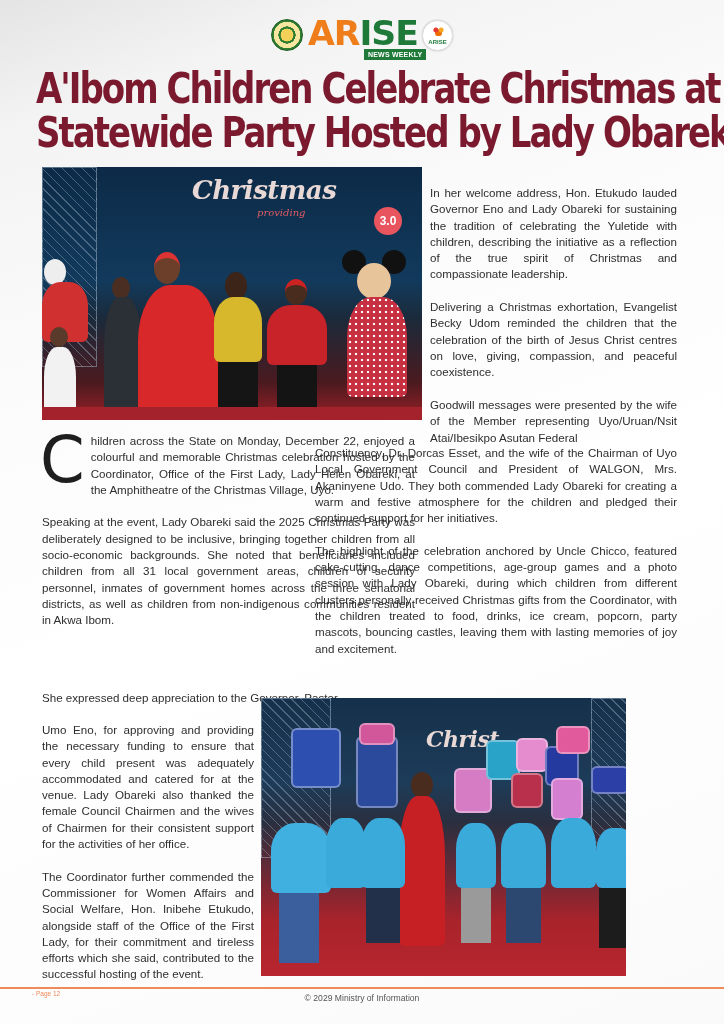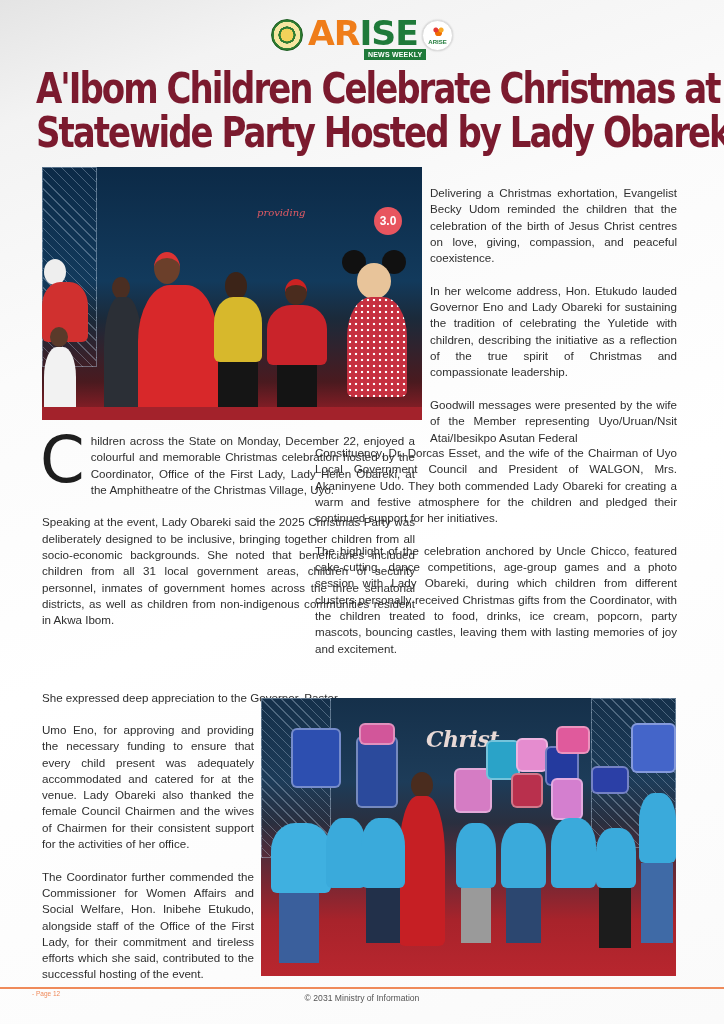--- a/index.html
+++ b/index.html
@@ -47,21 +47,21 @@
       white-space: nowrap; width: 790px;
     }
     .photo {
       position: absolute; overflow: hidden;
     }
     .photo1 { left: 42px; top: 167px; width: 380px; height: 253px;
       background:
         radial-gradient(ellipse 60px 12px at 150px 240px, #c9303a 0, transparent 70%),
         linear-gradient(180deg, #0c2a47 0%, #123a5c 45%, #1b2a3a 60%, #4a1a1f 85%, #9b1f28 100%);
     }
-    .photo2 { left: 261px; top: 698px; width: 415px; height: 278px;
+    .photo2 { left: 261px; top: 698px; width: 365px; height: 278px;
       background: linear-gradient(180deg, #15304a 0%, #1d3c59 30%, #2a2f3f 45%, #a8232b 80%, #b8262e 100%);
     }
     .p-sign {
       position: absolute; color: #e8d9d6; font-family: "DejaVu Serif", serif; font-style: italic;
       font-size: 26px; font-weight: bold; letter-spacing: -0.5px;
     }
     .p-sub { position: absolute; color: #e05a64; font-family: "DejaVu Serif", serif; font-style: italic; font-size: 10px; }
     .p-badge { position: absolute; width: 28px; height: 28px; border-radius: 50%; background: #e8555f; color: #fff;
       font-size: 12px; font-weight: bold; display: flex; align-items: center; justify-content: center; }
     .fig { position: absolute; border-radius: 40% 40% 6px 6px; }
@@ -99,20 +99,21 @@
   <div class="arise-badge">ARISE</div>
 </div>
 
 <h1 class="headline">
   <div>A'Ibom Children Celebrate Christmas at</div>
   <div>Statewide Party Hosted by Lady Obareki</div>
 </h1>
 
 <div class="photo photo1">
   <div class="truss" style="left:0;top:0;width:55px;height:200px;"></div>
+  <div class="p-sign" style="left:150px;top:8px;">Christmas</div>
   <div class="p-sub" style="left:215px;top:40px;">providing</div>
   <div class="p-badge" style="left:332px;top:40px;">3.0</div>
 
   <div class="head" style="left:2px;top:92px;width:22px;height:26px;background:#eee;"></div>
   <div class="fig" style="left:0;top:115px;width:46px;height:60px;background:#d0302f;"></div>
 
   <div class="head" style="left:8px;top:160px;width:18px;height:20px;background:#5a3a2a;"></div>
   <div class="fig" style="left:2px;top:180px;width:32px;height:75px;background:#f2f2f2;"></div>
 
   <div class="head" style="left:70px;top:110px;width:18px;height:22px;background:#4a2e22;"></div>
@@ -143,22 +144,22 @@
   <p>Speaking at the event, Lady Obareki said the 2025 Christmas Party was deliberately designed to be inclusive, bringing together children from all socio-economic backgrounds. She noted that beneficiaries included children from all 31 local government areas, children of security personnel, inmates of government homes across the three senatorial districts, as well as children from non-indigenous communities resident in Akwa Ibom.</p>
 </div>
 
 <div class="text col1b">
   <div class="first-line">She expressed deep appreciation to the Governor, Pastor</div>
   <p style="margin-top:18px;">Umo Eno, for approving and providing the necessary funding to ensure that every child present was adequately accommodated and catered for at the venue. Lady Obareki also thanked the female Council Chairmen and the wives of Chairmen for their consistent support for the activities of her office.</p>
   <p>The Coordinator further commended the Commissioner for Women Affairs and Social Welfare, Hon. Inibehe Etukudo, alongside staff of the Office of the First Lady, for their commitment and tireless efforts which she said, contributed to the successful hosting of the event.</p>
 </div>
 
 <div class="text col2">
+  <p>In her welcome address, Hon. Etukudo lauded Governor Eno and Lady Obareki for sustaining the tradition of celebrating the Yuletide with children, describing the initiative as a reflection of the true spirit of Christmas and compassionate leadership.</p>
   <p>Delivering a Christmas exhortation, Evangelist Becky Udom reminded the children that the celebration of the birth of Jesus Christ centres on love, giving, compassion, and peaceful coexistence.</p>
-  <p>In her welcome address, Hon. Etukudo lauded Governor Eno and Lady Obareki for sustaining the tradition of celebrating the Yuletide with children, describing the initiative as a reflection of the true spirit of Christmas and compassionate leadership.</p>
 </div>
 
 <div class="text goodwill">Goodwill messages were presented by the wife of the Member representing Uyo/Uruan/Nsit Atai/Ibesikpo Asutan Federal</div>
 <div class="text goodwill2">
   <p>Constituency, Dr. Dorcas Esset, and the wife of the Chairman of Uyo Local Government Council and President of WALGON, Mrs. Akaninyene Udo. They both commended Lady Obareki for creating a warm and festive atmosphere for the children and pledged their continued support for her initiatives.</p>
   <p>The highlight of the celebration anchored by Uncle Chicco, featured cake-cutting, dance competitions, age-group games and a photo session with Lady Obareki, during which children from different clusters personally received Christmas gifts from the Coordinator,  with the children treated to food, drinks, ice cream, popcorn, party mascots, bouncing castles, leaving them with lasting memories of joy and excitement.</p>
 </div>
 
 <div class="photo photo2">
   <div class="truss" style="left:0;top:0;width:70px;height:160px;"></div>
@@ -192,13 +193,13 @@
   <div class="fig" style="left:245px;top:190px;width:35px;height:55px;background:#2c4770;border-radius:0;"></div>
   <div class="fig" style="left:290px;top:120px;width:45px;height:70px;background:#3aaadb;"></div>
   <div class="fig" style="left:335px;top:130px;width:40px;height:60px;background:#3aaadb;"></div>
   <div class="fig" style="left:338px;top:190px;width:32px;height:60px;background:#1c1c1c;border-radius:0;"></div>
   <div class="fig" style="left:378px;top:95px;width:37px;height:70px;background:#3aaadb;"></div>
   <div class="fig" style="left:380px;top:165px;width:32px;height:80px;background:#3f6aa6;border-radius:0;"></div>
 </div>
 
 <div class="footer-line"></div>
 <div class="page-no">- Page 12</div>
-<div class="copyright">© 2031 Ministry of Information</div>
+<div class="copyright">© 2029 Ministry of Information</div>
 
 </body></html>

